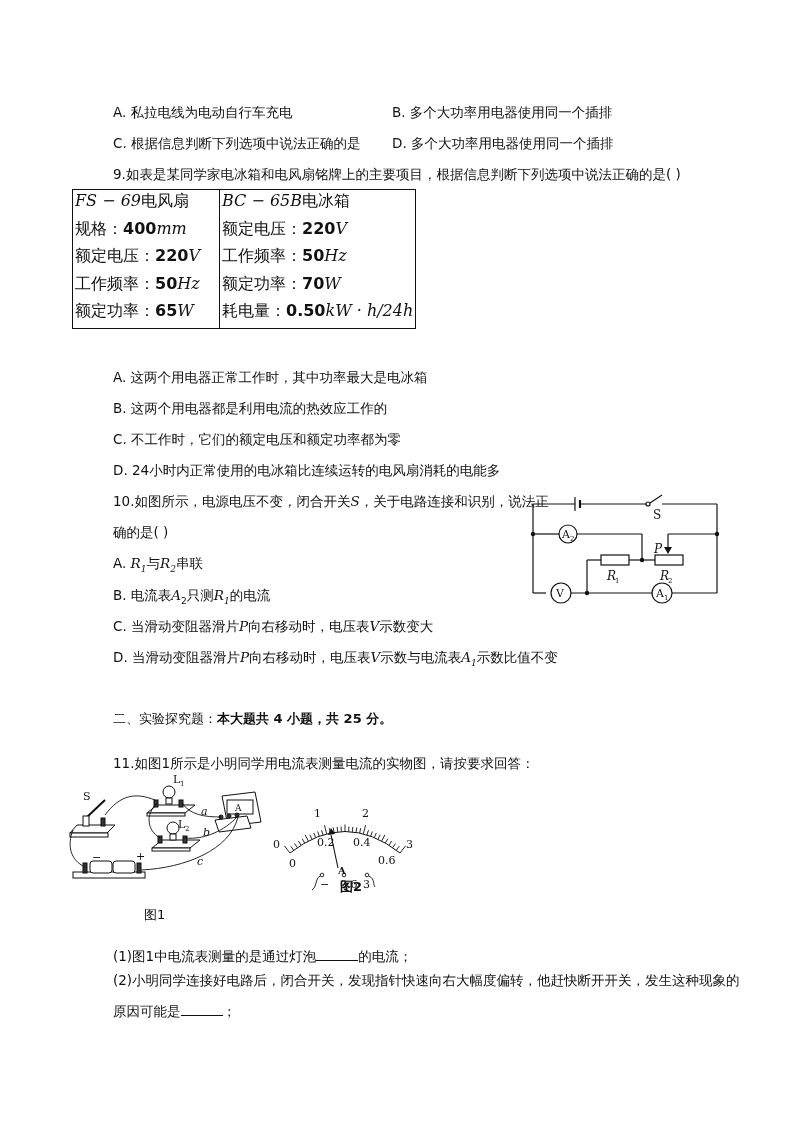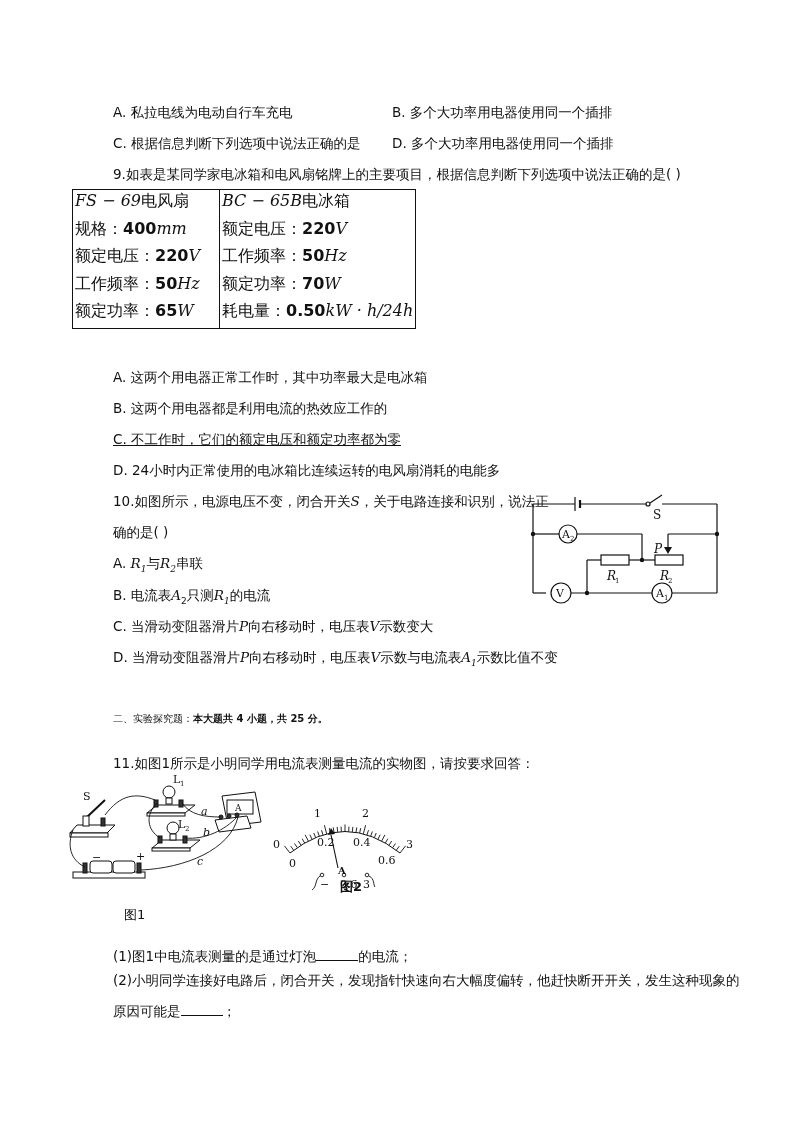--- a/index.html
+++ b/index.html
@@ -43,21 +43,21 @@
       <div><span>工作频率：</span><span class="bold">50</span><span class="mi">Hz</span></div>
       <div><span>额定功率：</span><span class="bold">70</span><span class="mi">W</span></div>
       <div><span>耗电量：</span><span class="bold">0.50</span><span class="mi">kW · h/24h</span></div>
     </td>
   </tr>
 </tbody>
   </table>
 
 <div class="line" style="top:368px;">A. 这两个用电器正常工作时，其中功率最大是电冰箱</div>
 <div class="line" style="top:399px;">B. 这两个用电器都是利用电流的热效应工作的</div>
-<div class="line" style="top:430px;text-decoration:underline;">C. 不工作时，它们的额定电压和额定功率都为零</div>
+<div class="line" style="top:430px;">C. 不工作时，它们的额定电压和额定功率都为零</div>
 <div class="line" style="top:461px;">D. 24小时内正常使用的电冰箱比连续运转的电风扇消耗的电能多</div>
 
 <div class="line" style="top:492px;"><span>10.如图所示，电源电压不变，闭合开关</span><span class="mi">S</span><span>，关于电路连接和识别，说法正</span></div>
 <div class="line" style="top:523px;">确的是(    )</div>
 
 <div class="line" style="top:554px;"><span>A. </span><span class="mi">R</span><sub class="mi">1</sub><span>与</span><span class="mi">R</span><sub class="mi">2</sub><span>串联</span></div>
 <div class="line" style="top:586px;"><span>B. 电流表</span><span class="mi">A</span><sub>2</sub><span>只测</span><span class="mi">R</span><sub class="mi">1</sub><span>的电流</span></div>
 <div class="line" style="top:617px;"><span>C. 当滑动变阻器滑片</span><span class="mi">P</span><span>向右移动时，电压表</span><span class="mi">V</span><span>示数变大</span></div>
 <div class="line" style="top:648px;"><span>D. 当滑动变阻器滑片</span><span class="mi">P</span><span>向右移动时，电压表</span><span class="mi">V</span><span>示数与电流表</span><span class="mi">A</span><sub class="mi">1</sub><span>示数比值不变</span></div>
 
@@ -110,21 +110,21 @@
     <text x="131" y="112" font-size="11">A</text>
     <text x="139" y="115" font-size="7">1</text>
     <text x="82" y="95" font-style="italic">R</text>
     <text x="90" y="98" font-size="7">1</text>
     <text x="135" y="95" font-style="italic">R</text>
     <text x="143" y="98" font-size="7">2</text>
     <text x="129" y="68" font-style="italic">P</text>
   </g>
 </svg>
 
-<div class="line" style="top:710px; font-size:10px;"><span>二、实验探究题：</span><span class="bold">本大题共 4 小题，共 25 分。</span></div>
+<div class="line" style="top:710px; font-size:13px;"><span>二、实验探究题：</span><span class="bold">本大题共 4 小题，共 25 分。</span></div>
 
 <div class="line" style="top:754px;text-align:right;">11.如图1所示是小明同学用电流表测量电流的实物图，请按要求回答：</div>
 
 <svg class="fig" style="left:65px; top:770px;" width="210" height="130" viewBox="0 0 210 130">
   <g stroke="#111" stroke-width="1" fill="#fff">
 
     <polygon points="12,55 50,55 42,63 5,63"></polygon>
     <rect x="5" y="63" width="38" height="4"></rect>
     <line x1="22" y1="47" x2="40" y2="30" stroke-width="2"></line>
     <rect x="18" y="46" width="6" height="10"></rect>
@@ -172,21 +172,21 @@
     <text x="113" y="58">L</text>
     <text x="120" y="61" font-size="7">2</text>
     <text x="136" y="45" font-style="italic">a</text>
     <text x="138" y="66" font-style="italic">b</text>
     <text x="132" y="95" font-style="italic">c</text>
     <text x="170" y="41" font-size="9">A</text>
     <text x="27" y="91">−</text>
     <text x="71" y="90">+</text>
   </g>
 </svg>
-<div class="figcap" style="left:124px; top:906px;">图1</div>
+<div class="figcap" style="left:144px; top:906px;">图1</div>
 
 <svg class="fig" style="left:265px; top:795px;" width="160" height="100" viewBox="0 0 160 100">
   <g stroke="#111" stroke-width="1" fill="none">
     <path d="M25,58 Q80,15 135,58"></path>
   </g>
   <g id="ticks" stroke="#111" stroke-width="0.9">
       <line x1="25" y1="58" x2="19.45670230242213" y2="50.90973550309808"></line>
       <line x1="28.666666666666664" y1="55.22888888888889" x2="25.719407658237508" y2="51.18987114477917"></line>
       <line x1="32.333333333333336" y1="52.64888888888889" x2="29.528648865927778" y2="48.509596070267094"></line>
       <line x1="36.00000000000001" y1="50.260000000000005" x2="33.348619823419405" y2="46.02087471767637"></line>

